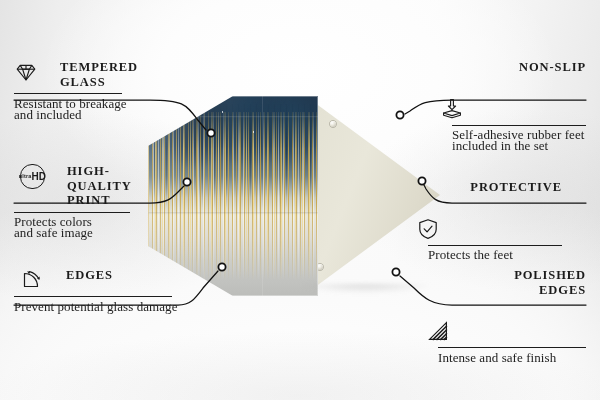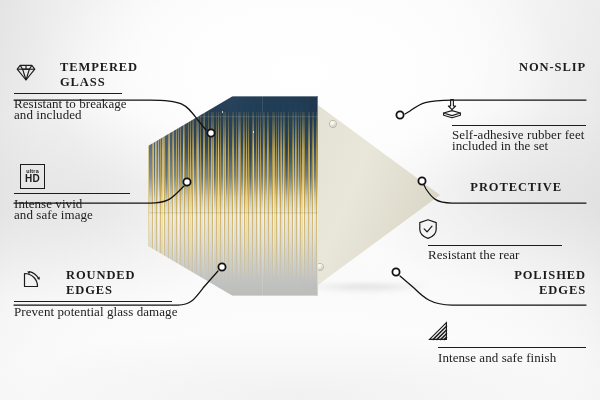--- a/index.html
+++ b/index.html
@@ -46,22 +46,22 @@
     font-size:13px;line-height:11.2px;color:#1d1d1d;
     margin-top:3.5px;letter-spacing:.07px;
   }
   .feat.right .desc{text-align:left;}
   .ico{width:24px;height:24px;flex:0 0 24px;display:block;}
   .feat.right .ico{order:2;}
 
   
   .hdbox{
     width:23px;height:23px;flex:0 0 23px;
-    border:1.4px solid #1b1b1b;border-radius:0;
-    display:flex;flex-direction:column;align-items:center;justify-content:center;
+    border:1.4px solid #1b1b1b;border-radius:12px;
+    display:flex;flex-direction:row;align-items:center;justify-content:center;
     font-family:"Liberation Sans", sans-serif;color:#1b1b1b;
   }
   .hdbox .u{font-size:5.4px;font-weight:700;line-height:5.6px;letter-spacing:.2px;}
   .hdbox .h{font-size:10px;font-weight:700;line-height:10px;letter-spacing:.2px;}
 
   
   #product{position:absolute;left:148px;top:96px;width:300px;height:200px;}
   .hex{position:absolute;}
 
   .backpanel{
@@ -241,40 +241,43 @@
       <div>and included</div>
     </div>
   </div>
 
   <div class="feat left" style="left:20px;top:164px;width:150px;">
     <div class="row">
       <div class="hdbox">
         <span class="u">ultra</span>
         <span class="h">HD</span>
       </div>
+      <div class="ttl">
+        <div>HIGH-QUALITY</div>
+        <div>PRINT</div>
+      </div>
     </div>
     <div class="rule" style="width:116px;margin-left:-6px;"></div>
     <div class="desc" style="margin-left:-6px;">
-      <div>Intense vivid</div>
+      <div>Protects colors</div>
       <div>and safe image</div>
     </div>
   </div>
 
   <div class="feat left" style="left:20px;top:268px;width:170px;">
     <div class="row">
       <svg class="ico" viewBox="0 0 24 24">
         <g fill="none" stroke="#1b1b1b" stroke-width="1.2" stroke-linecap="round" stroke-linejoin="round">
           <path d="M4.5,5.5 V18.5 H17.5 C17.5,11.2 11.8,5.5 4.5,5.5 Z"></path>
           <path d="M9.5,3.6 C13.4,4.6 16.9,7.3 18.9,11"></path>
           <path d="M7.2,3.2 L10.2,3.7 L9.0,6.3 Z" fill="#1b1b1b" stroke="none"></path>
           <path d="M19.6,8.6 L19.6,11.6 L17.0,10.6 Z" fill="#1b1b1b" stroke="none"></path>
         </g>
       </svg>
       <div class="ttl">
-        <div>ROUNDED</div>
         <div>EDGES</div>
       </div>
     </div>
     <div class="rule" style="width:158px;margin-left:-6px;"></div>
     <div class="desc" style="margin-left:-6px;">
       <div>Prevent potential glass damage</div>
     </div>
   </div>
 
   <div class="feat right" style="left:440px;top:60px;width:146px;">
@@ -304,21 +307,21 @@
       </div>
       <svg class="ico" viewBox="0 0 24 24">
         <g fill="none" stroke="#1b1b1b" stroke-width="1.2" stroke-linejoin="round" stroke-linecap="round">
           <path d="M12,2.8 L20.2,5.6 V12.2 C20.2,16.6 16.6,19.8 12,21.4 C7.4,19.8 3.8,16.6 3.8,12.2 V5.6 Z"></path>
           <path d="M8.2,11.8 L11.1,14.8 L16.0,9.2"></path>
         </g>
       </svg>
     </div>
     <div class="rule" style="width:134px;margin-left:12px;"></div>
     <div class="desc" style="margin-left:12px;">
-      <div>Resistant the rear</div>
+      <div>Protects the feet</div>
     </div>
   </div>
 
   <div class="feat right" style="left:426px;top:268px;width:160px;">
     <div class="row">
       <div class="ttl">
         <div>POLISHED</div>
         <div>EDGES</div>
       </div>
       <svg class="ico" viewBox="0 0 24 24">

